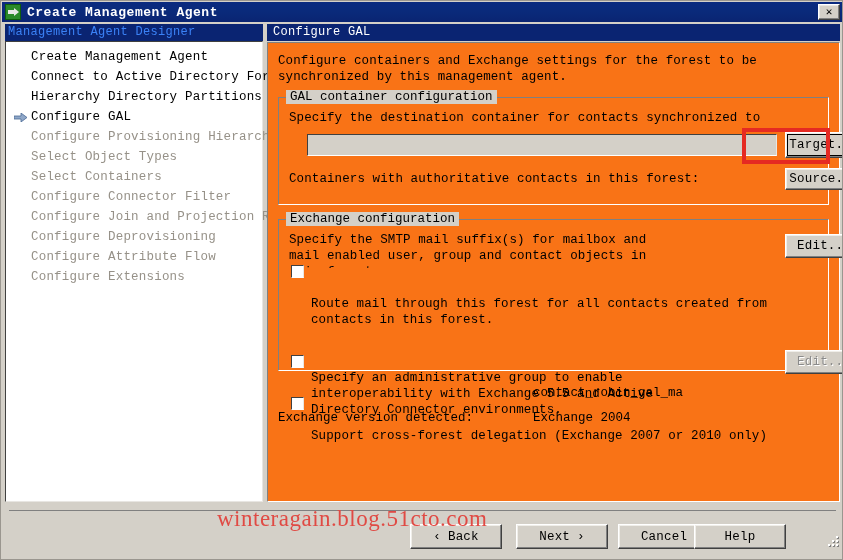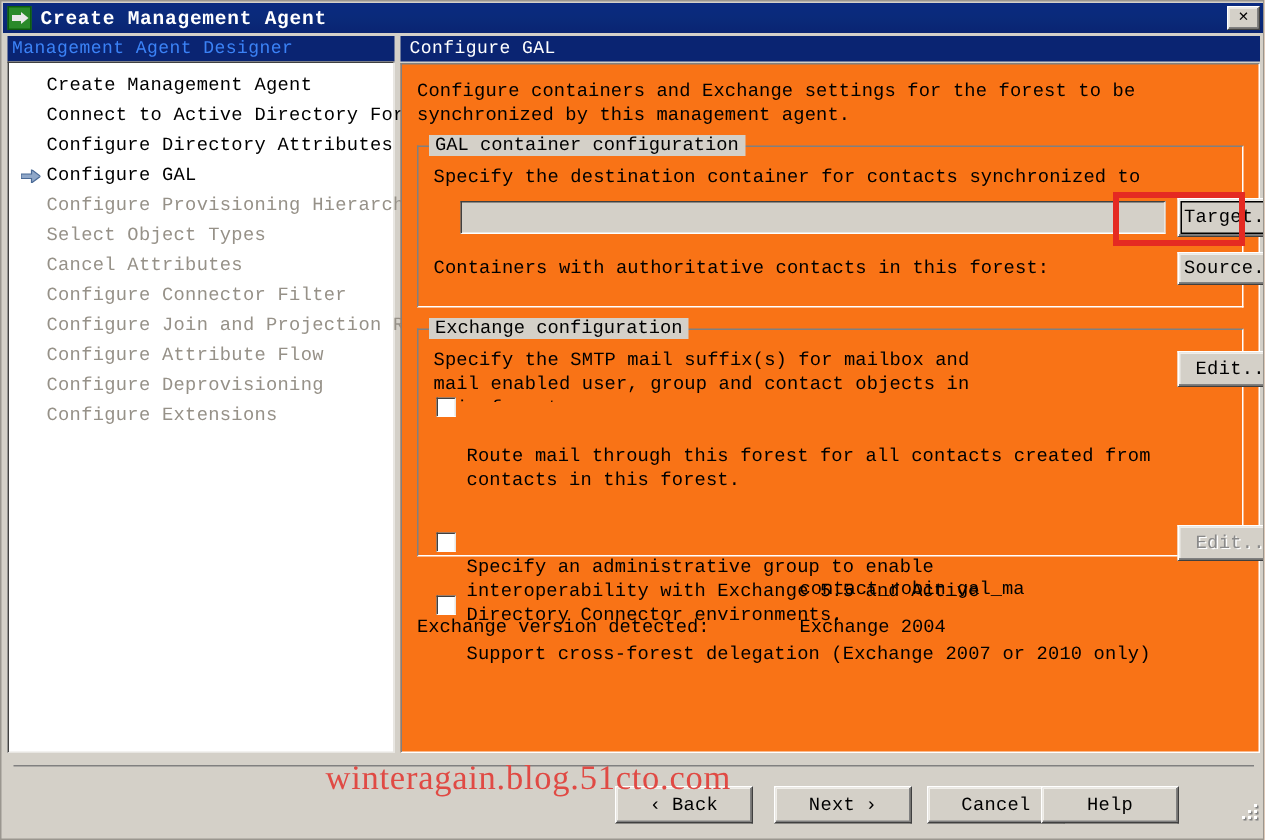--- a/index.html
+++ b/index.html
@@ -341,48 +341,48 @@
     <div class="sidebar-header">Management Agent Designer</div>
     <div class="sidebar-list">
 
       <div class="sb-item">
         <span>Create Management Agent</span>
       </div>
       <div class="sb-item">
         <span>Connect to Active Directory Forest</span>
       </div>
       <div class="sb-item">
-        <span>Configure Directory Attributes</span>
+        <span>Hierarchy Directory Partitions</span>
       </div>
       <div class="sb-item">
         <svg class="sb-arrow" viewBox="0 0 13 9">
           <path d="M0 3 H7 V0 L13 4.5 L7 9 V6 H0 Z" fill="#8fa7c8" stroke="#4a6a96" stroke-width="0.8"></path>
         </svg>
         <span>Configure GAL</span>
       </div>
       <div class="sb-item disabled">
         <span>Configure Provisioning Hierarchy</span>
       </div>
       <div class="sb-item disabled">
         <span>Select Object Types</span>
       </div>
       <div class="sb-item disabled">
-        <span>Cancel Attributes</span>
+        <span>Select Containers</span>
       </div>
       <div class="sb-item disabled">
         <span>Configure Connector Filter</span>
       </div>
       <div class="sb-item disabled">
         <span>Configure Join and Projection Rules</span>
       </div>
       <div class="sb-item disabled">
+        <span>Configure Deprovisioning</span>
+      </div>
+      <div class="sb-item disabled">
         <span>Configure Attribute Flow</span>
-      </div>
-      <div class="sb-item disabled">
-        <span>Configure Deprovisioning</span>
       </div>
       <div class="sb-item disabled">
         <span>Configure Extensions</span>
       </div>
 
     </div>
   </div>
 
   <div class="main">
     <div class="main-header">Configure GAL</div>

